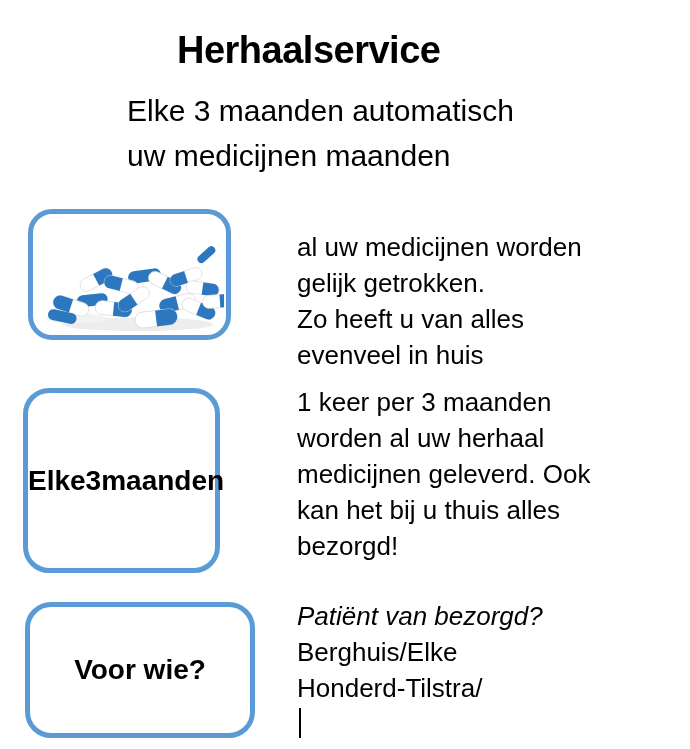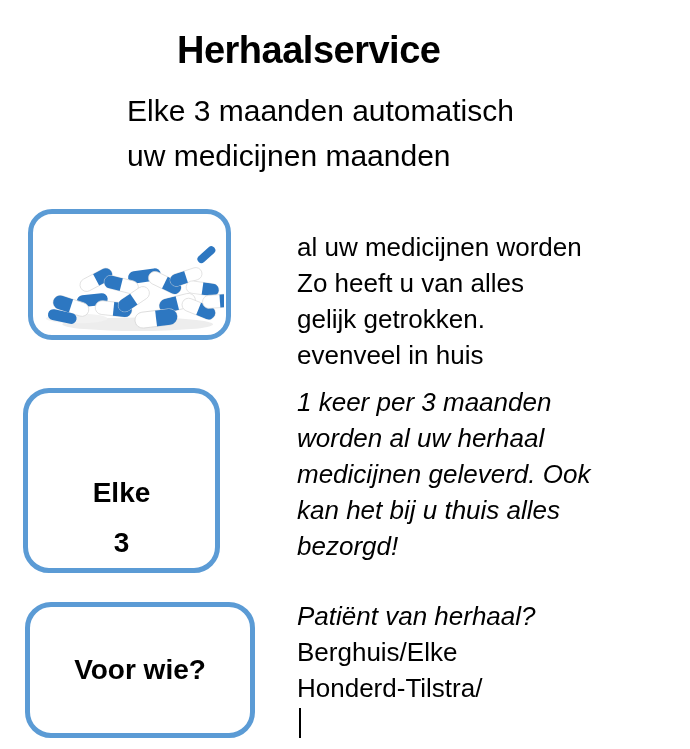--- a/index.html
+++ b/index.html
@@ -11,28 +11,28 @@
     position:absolute;left:177px;top:30px;margin:0;
     font-size:38px;font-weight:700;letter-spacing:-0.5px;line-height:40px;
   }
   .subtitle{position:absolute;left:127px;top:88px;font-size:30px;line-height:45px;}
   .box{
     position:absolute;box-sizing:border-box;background:#fff;
     border:5px solid #5B9BD5;border-radius:26px;
   }
   .box-pills{left:28px;top:209px;width:203px;height:131px;border-radius:24px;overflow:hidden;}
   .box-elke{left:23px;top:388px;width:197px;height:185px;
-    display:flex;flex-direction:column;align-items:center;justify-content:flex-end;}
+    display:flex;align-items:center;justify-content:space-between;}
   .box-voorwie{left:25px;top:602px;width:230px;height:136px;
     display:flex;align-items:center;justify-content:center;}
   .box-label{font-size:28px;font-weight:700;line-height:50px;text-align:center;}
   .pills-svg{position:absolute;left:2px;top:2px;width:189px;height:117px;}
   .textblock{position:absolute;left:297px;font-size:26px;line-height:36px;white-space:nowrap;}
   .tb1{top:204px;margin-top:25px;}
-  .tb2{top:384px;font-style:italic;}
+  .tb2{top:384px;}
   .tb3{top:598px;}
   .italic{font-style:italic;}
   .caret{display:inline-block;width:2px;height:30px;background:#000;vertical-align:-5px;margin-left:2px;}
 </style>
 </head>
 <body>
 
 <div class="canvas">
 
   <h1 class="page-title">Herhaalservice</h1>
@@ -72,44 +72,45 @@
       <use href="#capHalf" transform="translate(146,90) rotate(-14) scale(-0.95,0.95)"></use>
       <use href="#capHalf" transform="translate(168,96) rotate(22) scale(0.9)"></use>
       <use href="#capHalf" transform="translate(190,88) rotate(-4) scale(0.9)"></use>
       <use href="#capBlue" transform="translate(27,104) rotate(12) scale(0.75)"></use>
       <use href="#capHalf" transform="translate(124,106) rotate(-7) scale(1.1)"></use>
     </svg>
   </div>
 
   <div class="textblock tb1">
     <div>al uw medicijnen worden</div>
+    <div>gelijk getrokken.</div>
     <div>Zo heeft u van alles</div>
-    <div>gelijk getrokken.</div>
     <div>evenveel in huis</div>
   </div>
 
   <div class="box box-elke">
     <div class="box-label">Elke</div>
     <div class="box-label">3</div>
+    <div class="box-label">maanden</div>
   </div>
 
   <div class="textblock tb2">
     <div>1 keer per 3 maanden</div>
     <div>worden al uw herhaal</div>
     <div>medicijnen geleverd. Ook</div>
     <div>kan het bij u thuis alles</div>
     <div>bezorgd!</div>
   </div>
 
   <div class="box box-voorwie">
     <div class="box-label">Voor wie?</div>
   </div>
 
   <div class="textblock tb3">
-    <div class="italic">Patiënt van herhaal?</div>
+    <div class="italic">Patiënt van bezorgd?</div>
     <div>Berghuis/Elke</div>
     <div>Honderd-Tilstra/</div>
     <div>
       <span class="caret"></span>
     </div>
   </div>
 
 </div>
 
 </body></html>

